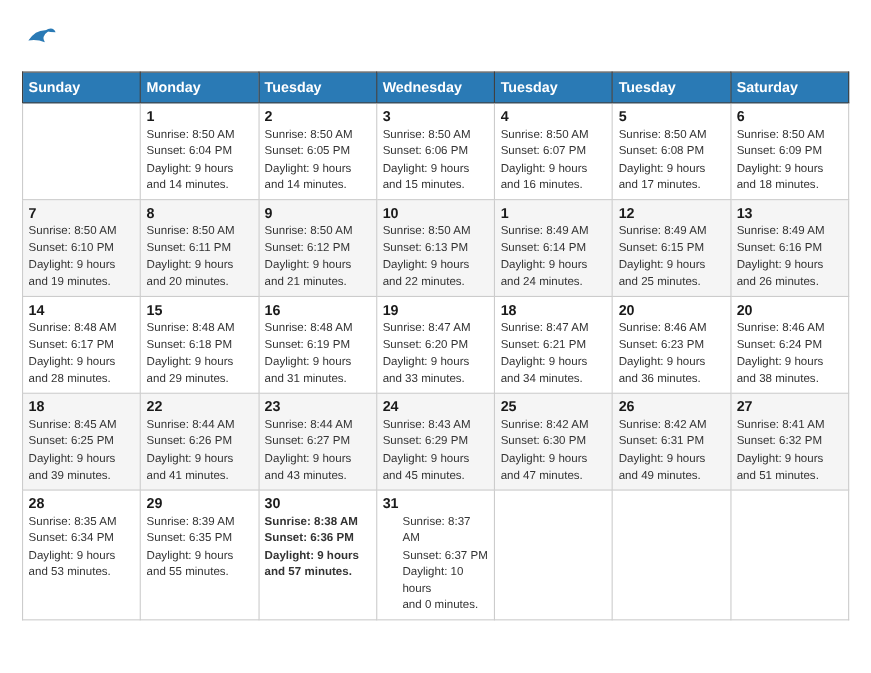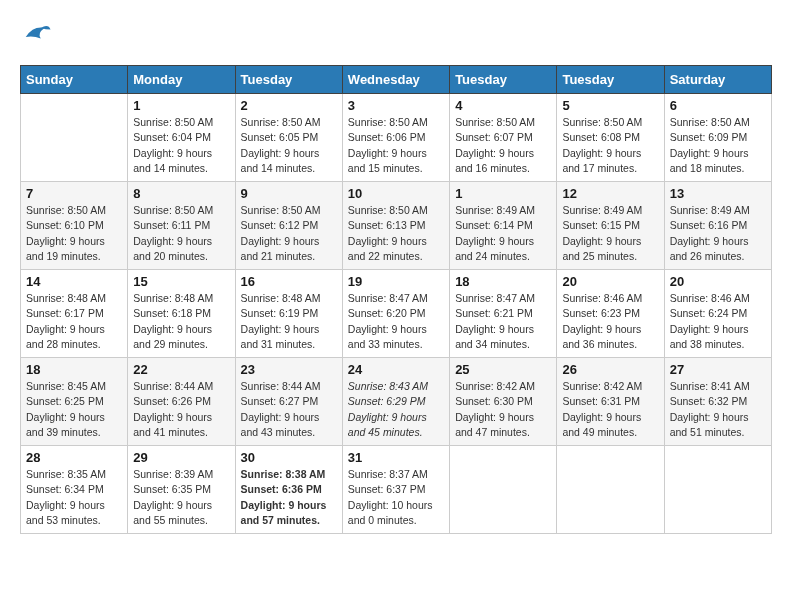--- a/index.html
+++ b/index.html
@@ -287,21 +287,21 @@
         </td>
         <td>
           <span class="day-number">23</span>
           <div class="day-info" style="white-space: pre-line;">Sunrise: 8:44 AM
 Sunset: 6:27 PM
 Daylight: 9 hours
 and 43 minutes.</div>
         </td>
         <td>
           <span class="day-number">24</span>
-          <div class="day-info" style="white-space: pre-line; font-style: italic;">Sunrise: 8:43 AM
+          <div class="day-info" style="white-space: pre-line;">Sunrise: 8:43 AM
 Sunset: 6:29 PM
 Daylight: 9 hours
 and 45 minutes.</div>
         </td>
         <td>
           <span class="day-number">25</span>
           <div class="day-info" style="white-space: pre-line;">Sunrise: 8:42 AM
 Sunset: 6:30 PM
 Daylight: 9 hours
 and 47 minutes.</div>
@@ -338,21 +338,21 @@
         </td>
         <td>
           <span class="day-number">30</span>
           <div class="day-info" style="white-space: pre-line; font-weight: bold;">Sunrise: 8:38 AM
 Sunset: 6:36 PM
 Daylight: 9 hours
 and 57 minutes.</div>
         </td>
         <td>
           <span class="day-number">31</span>
-          <div class="day-info" style="white-space: pre-line;">Sunrise: 8:37 AM
+          <div class="day-info" style="white-space: pre-line; margin-left: 18px;">Sunrise: 8:37 AM
 Sunset: 6:37 PM
 Daylight: 10 hours
 and 0 minutes.</div>
         </td>
         <td class="empty-cell"></td>
         <td class="empty-cell"></td>
         <td class="empty-cell"></td>
       </tr>
     </tbody>
 </table>

